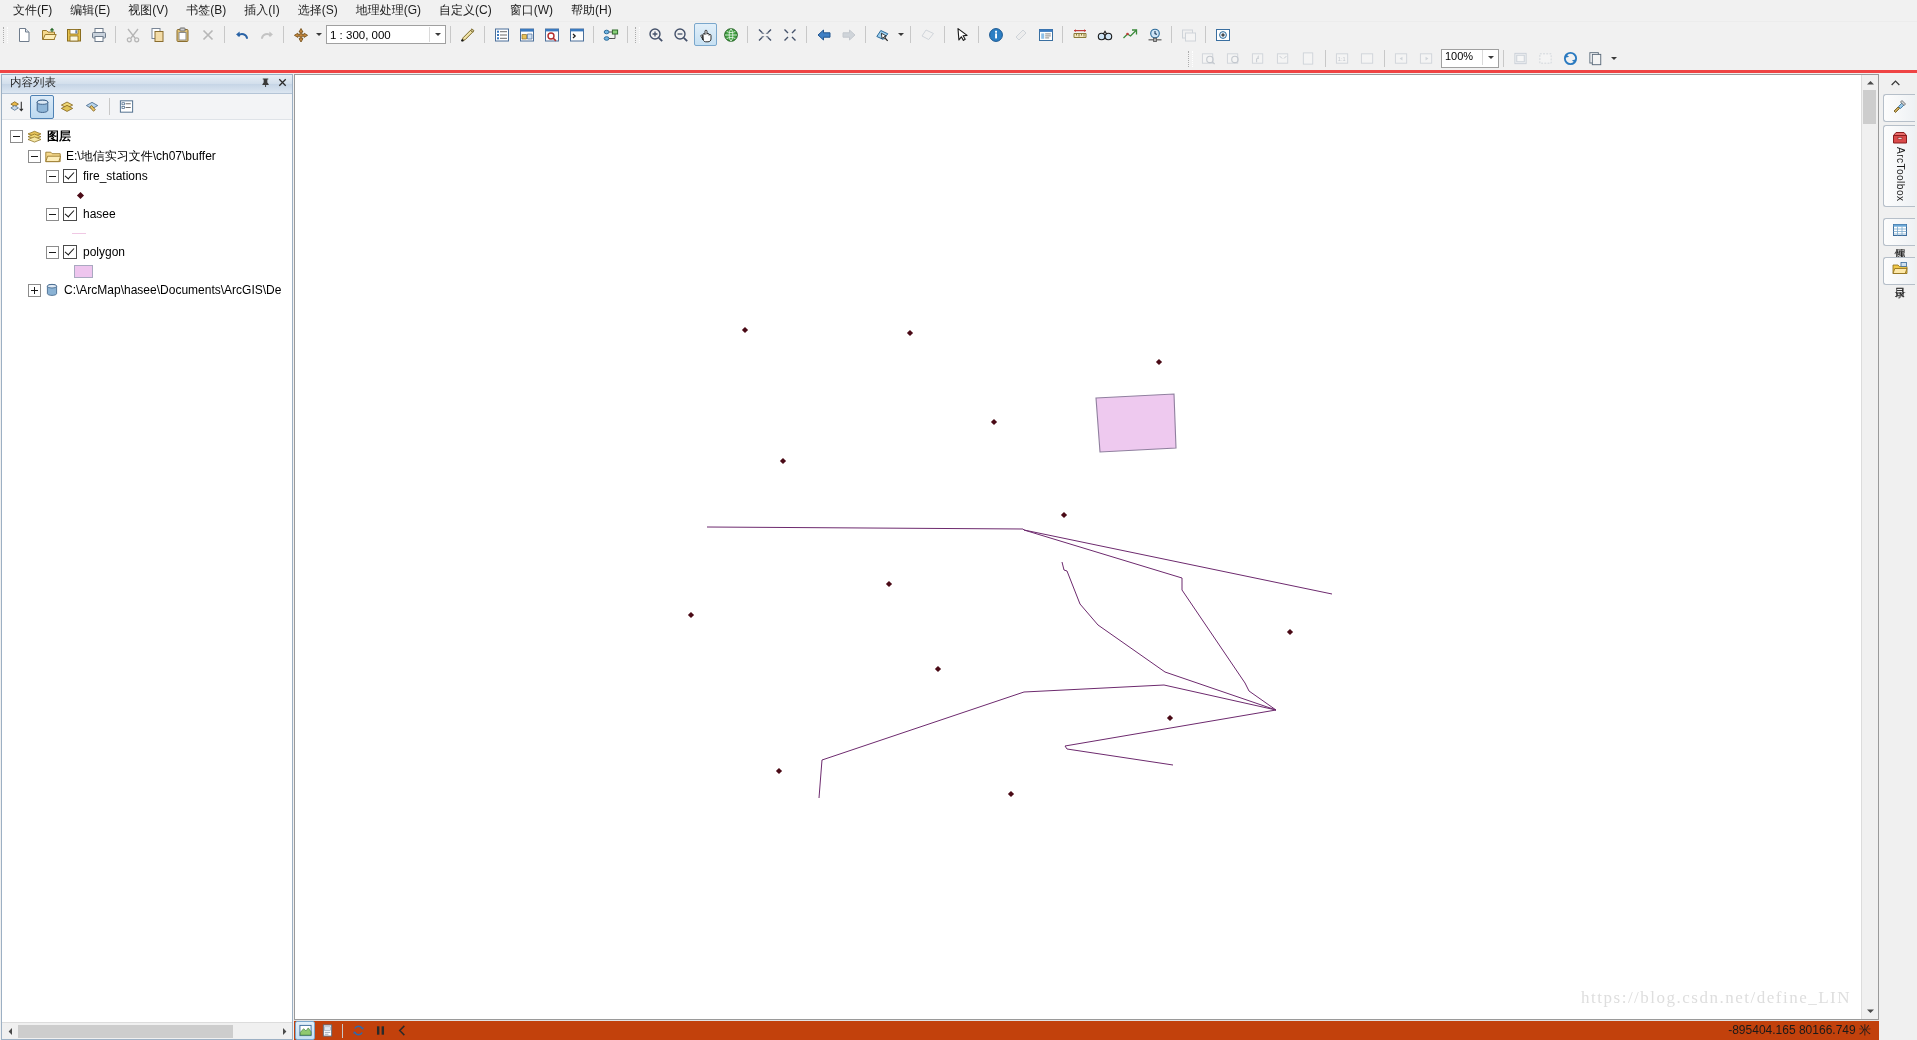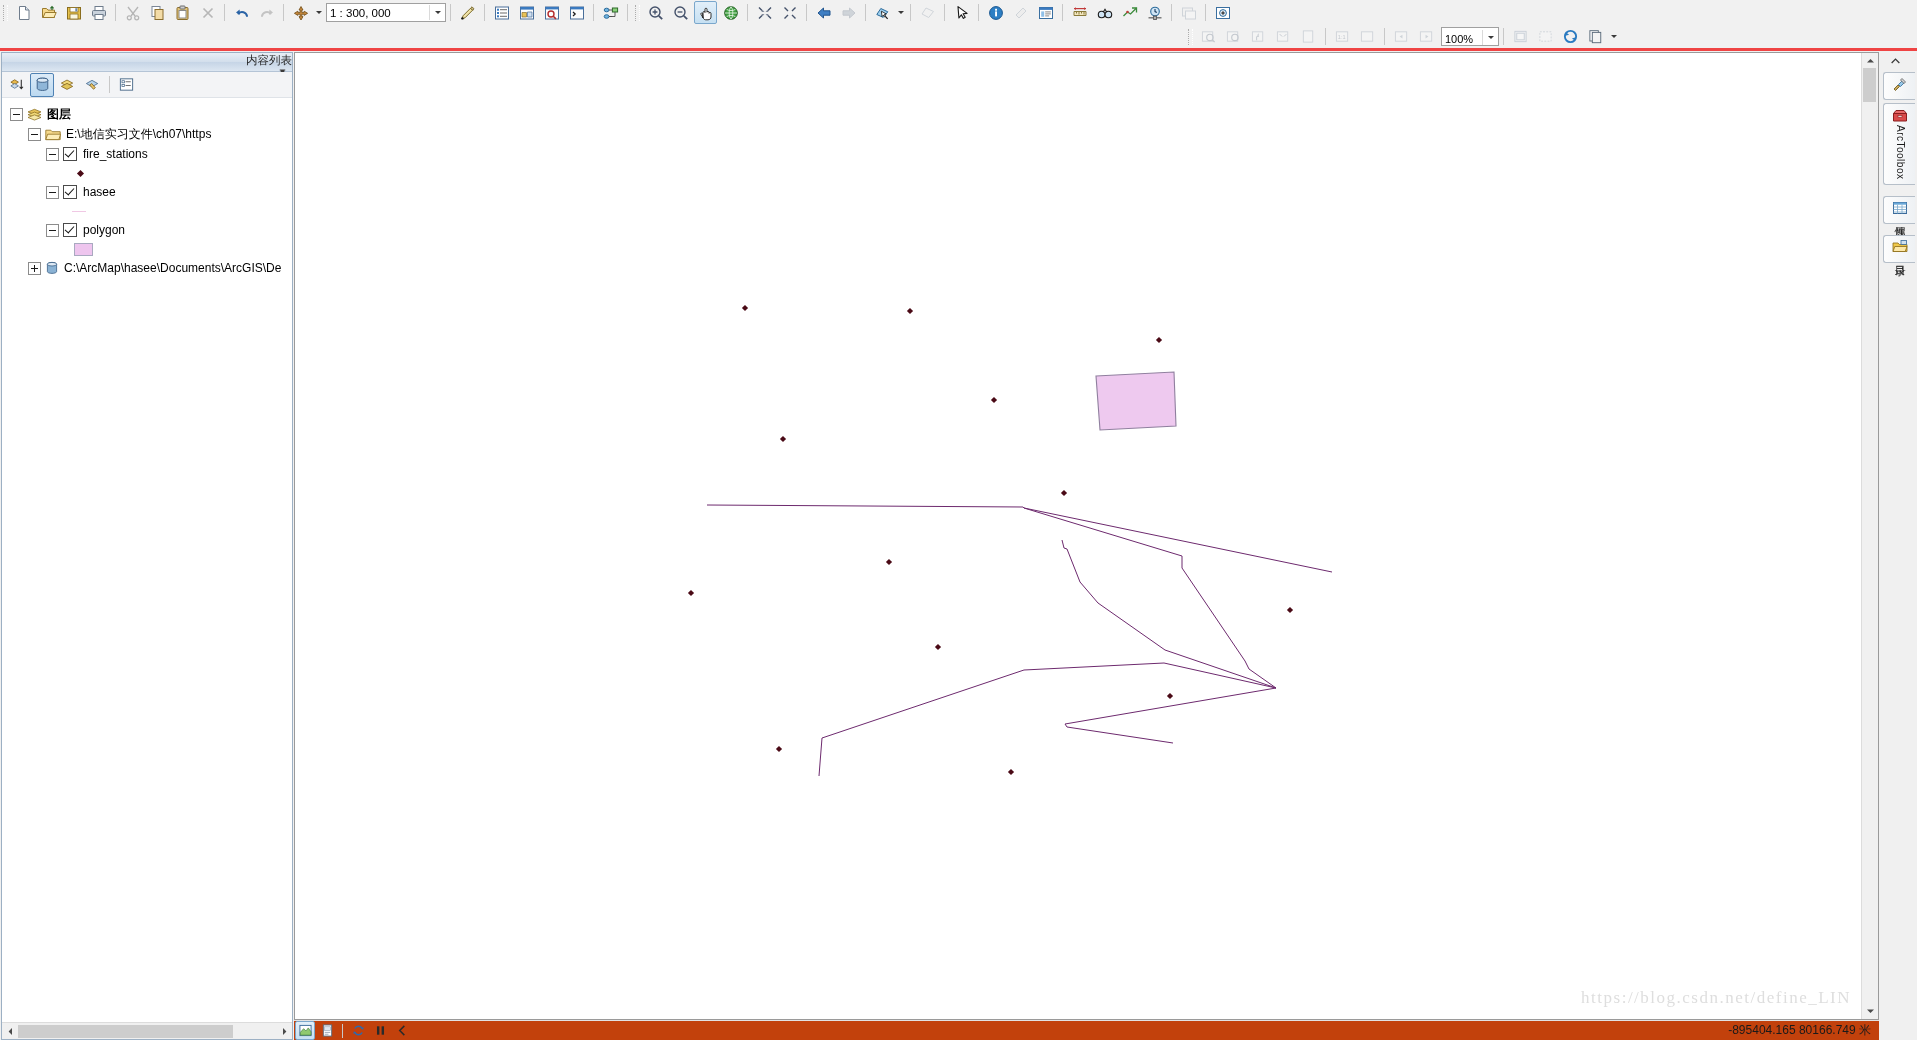--- a/index.html
+++ b/index.html
@@ -98,21 +98,21 @@
     display: flex; align-items: center; flex: none;
   }
   .scale-text { flex:1; font-size: 11.5px; color:#000; padding-left: 3px; font-family:"Liberation Sans",sans-serif;}
   .scale-arrow {
     width: 15px; height: 15px; display:flex;align-items:center;justify-content:center;
     border-left: 1px solid #dadada; flex:none;
   }
   .pctbox {
     width: 56px; height: 17px; margin-left: 2px;
     background: #fff; border: 1px solid #a0a0a0;
-    display: flex; align-items: flex-end; flex: none;
+    display: flex; align-items: flex-start; flex: none;
   }
   .pct-text { flex:1; font-size: 11px; color:#000; padding-left: 3px; }
 
   
   .main {
     flex: 1; display: flex; min-height: 0;
     background: #f0f0f0;
   }
 
   
@@ -120,24 +120,23 @@
     width: 290px; min-width:290px;
     background: #fff;
     border: 1px solid #9cb0c4;
     margin: 1px 0 0 1px;
     display: flex; flex-direction: column;
     position: relative;
   }
   .toc-title {
     height: 18px; min-height:18px;
     background: linear-gradient(to bottom, #e8eef5 0%, #d3dfec 48%, #c6d5e6 52%, #dce6f1 100%);
-    display: flex; align-items: flex-end;
-    font-size: 11.5px; color: #1f1f1f; padding-left: 17px;
+    display: flex; align-items: flex-start;
+    font-size: 11.5px; color: #1f1f1f; padding-left: 8px;
     border-bottom: 1px solid #b4c4d6;
-    flex-direction: column;
   }
   .toc-title .spacer { flex: 1; }
   .toc-pin, .toc-close {
     width: 15px; height:15px; display:flex;align-items:center;justify-content:center;
     margin-right: 2px;
   }
   .toc-toolbar {
     height: 25px; min-height:25px;
     background: #f3f4f6;
     display: flex; align-items: center; padding-left: 3px;
@@ -269,20 +268,32 @@
   }
   .rtab-label.latin { text-orientation: sideways; letter-spacing:.5px; font-size:10px;}
   .rtab-sepgap { height: 8px; }
 </style>
 </head>
 <body>
 
 <div id="app">
 
 
+  <div class="menubar">
+    <div class="menu-item">文件(F)</div>
+    <div class="menu-item">编辑(E)</div>
+    <div class="menu-item">视图(V)</div>
+    <div class="menu-item">书签(B)</div>
+    <div class="menu-item">插入(I)</div>
+    <div class="menu-item">选择(S)</div>
+    <div class="menu-item">地理处理(G)</div>
+    <div class="menu-item">自定义(C)</div>
+    <div class="menu-item">窗口(W)</div>
+    <div class="menu-item">帮助(H)</div>
+  </div>
 
   <div class="toolbar-zone">
     <div class="toolbar-row">
       <div class="tb-grip"></div>
 
       <div class="tbtn">
         <svg width="16" height="16" viewBox="0 0 16 16">
             <path d="M3.5 1.5h6l3.5 3.5v9.5h-9.5z" fill="#fff" stroke="#6f7c8c" stroke-width="1"></path>
             <path d="M9.5 1.5v3.5h3.5" fill="#dfe6ee" stroke="#6f7c8c" stroke-width="1"></path>
           </svg>
@@ -768,21 +779,21 @@
         </div>
 
         <div class="node" style="padding-left:26px">
           <span class="expander"></span>
           <span class="ico-folder">
             <svg width="16" height="13" viewBox="0 0 16 13">
                 <path d="M.8 11.6V2.2h5l1.4 1.5h8v7.9z" fill="#f6d98c" stroke="#9a7a2e" stroke-width=".9"></path>
                 <path d="M.8 11.6l1.8-5.4h13l-1.8 5.4z" fill="#fdedb8" stroke="#9a7a2e" stroke-width=".9"></path>
               </svg>
           </span>
-          <span class="nd-label">E:\地信实习文件\ch07\https</span>
+          <span class="nd-label">E:\地信实习文件\ch07\buffer</span>
         </div>
 
         <div class="node" style="padding-left:44px">
           <span class="expander"></span>
           <span class="chk on"></span>
           <span class="nd-label">fire_stations</span>
         </div>
         <div class="sym-row" style="padding-left:76px">
           <span class="sym-point"></span>
         </div>

